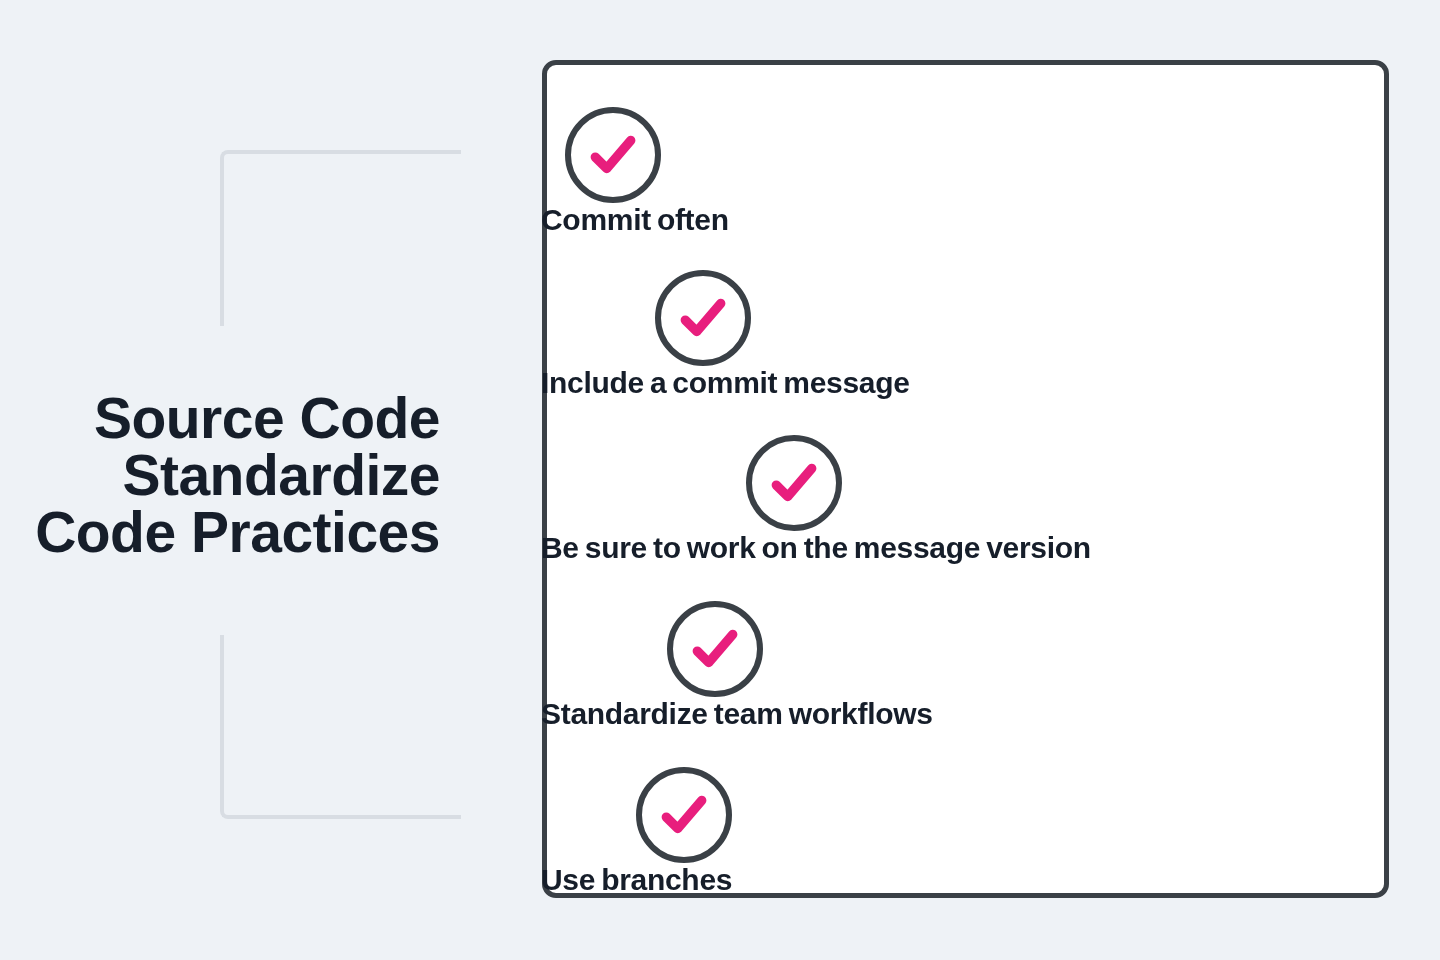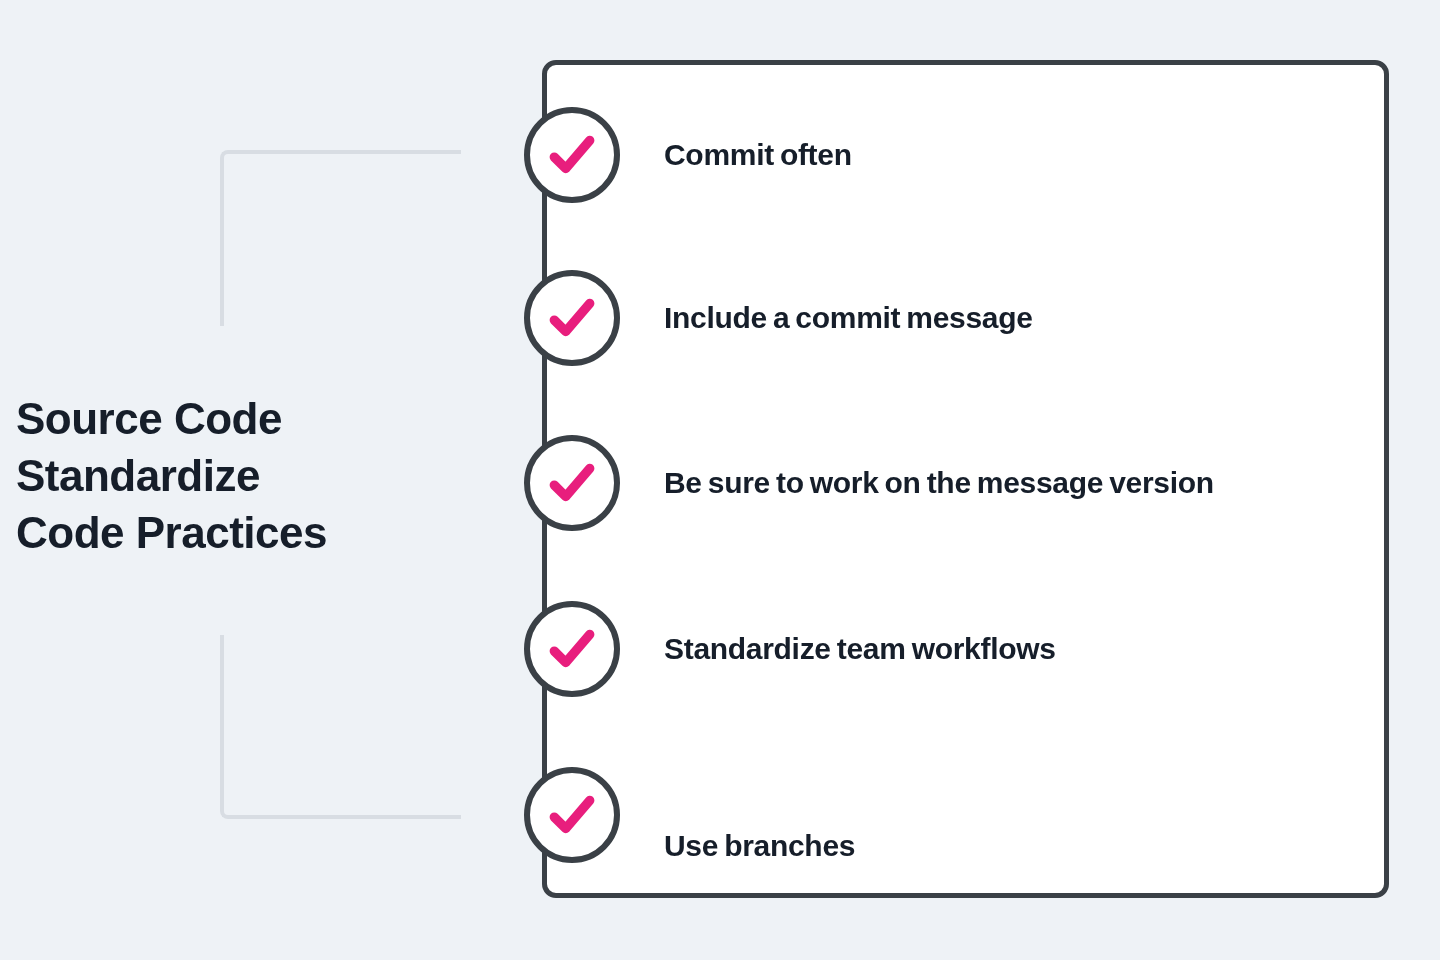--- a/index.html
+++ b/index.html
@@ -20,22 +20,22 @@
     width: 1440px;
     height: 960px;
   }
 
   
   .page-title {
     position: absolute;
     left: 16px;
     top: 390px;
     width: 424px;
-    text-align: left;
-    font-size: 44px;
+    text-align: right;
+    font-size: 57px;
     font-weight: bold;
     line-height: 57px;
     color: #161e2a;
     letter-spacing: -0.5px;
   }
   .page-title span { display: block; }
 
   
   .bracket-top {
     position: absolute;
@@ -68,25 +68,26 @@
     box-sizing: border-box;
     background: #ffffff;
     border: 5px solid #3a4046;
     border-radius: 14px;
     z-index: 1;
   }
 
   
   .list-item {
     position: absolute;
-    left: 524px;
+    left: 497px;
     height: 96px;
     display: flex;
     align-items: center;
     z-index: 2;
+    flex-direction: column;
   }
   .item-1 { top: 107px; }
   .item-2 { top: 270px; }
   .item-3 { top: 435px; }
   .item-4 { top: 601px; }
   .item-5 { top: 767px; align-items: flex-end; }
 
   .check-circle {
     width: 84px;
     height: 84px;

